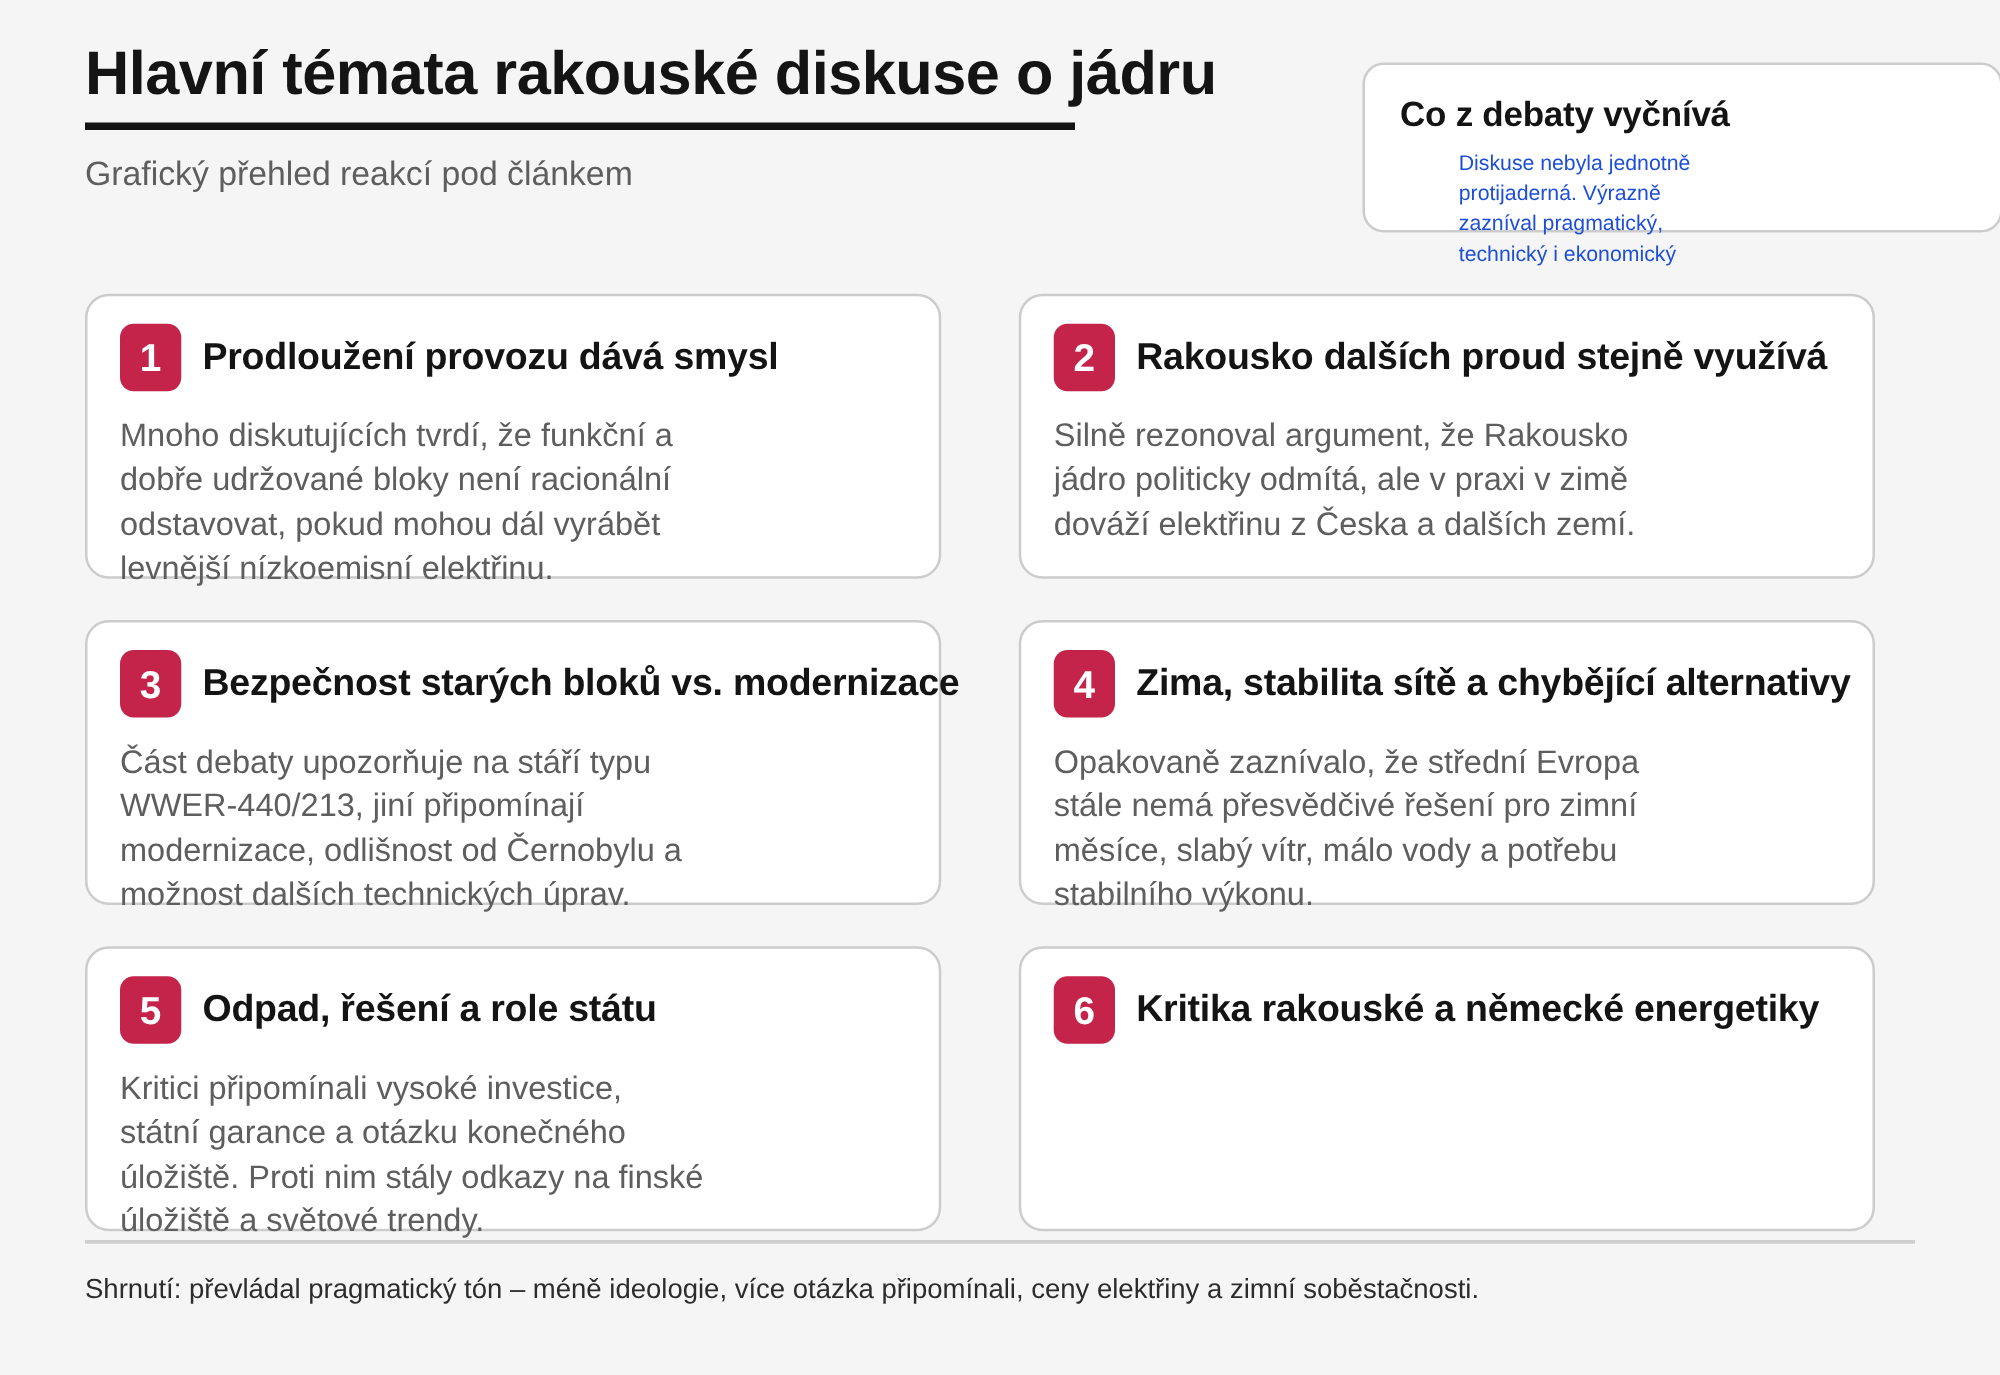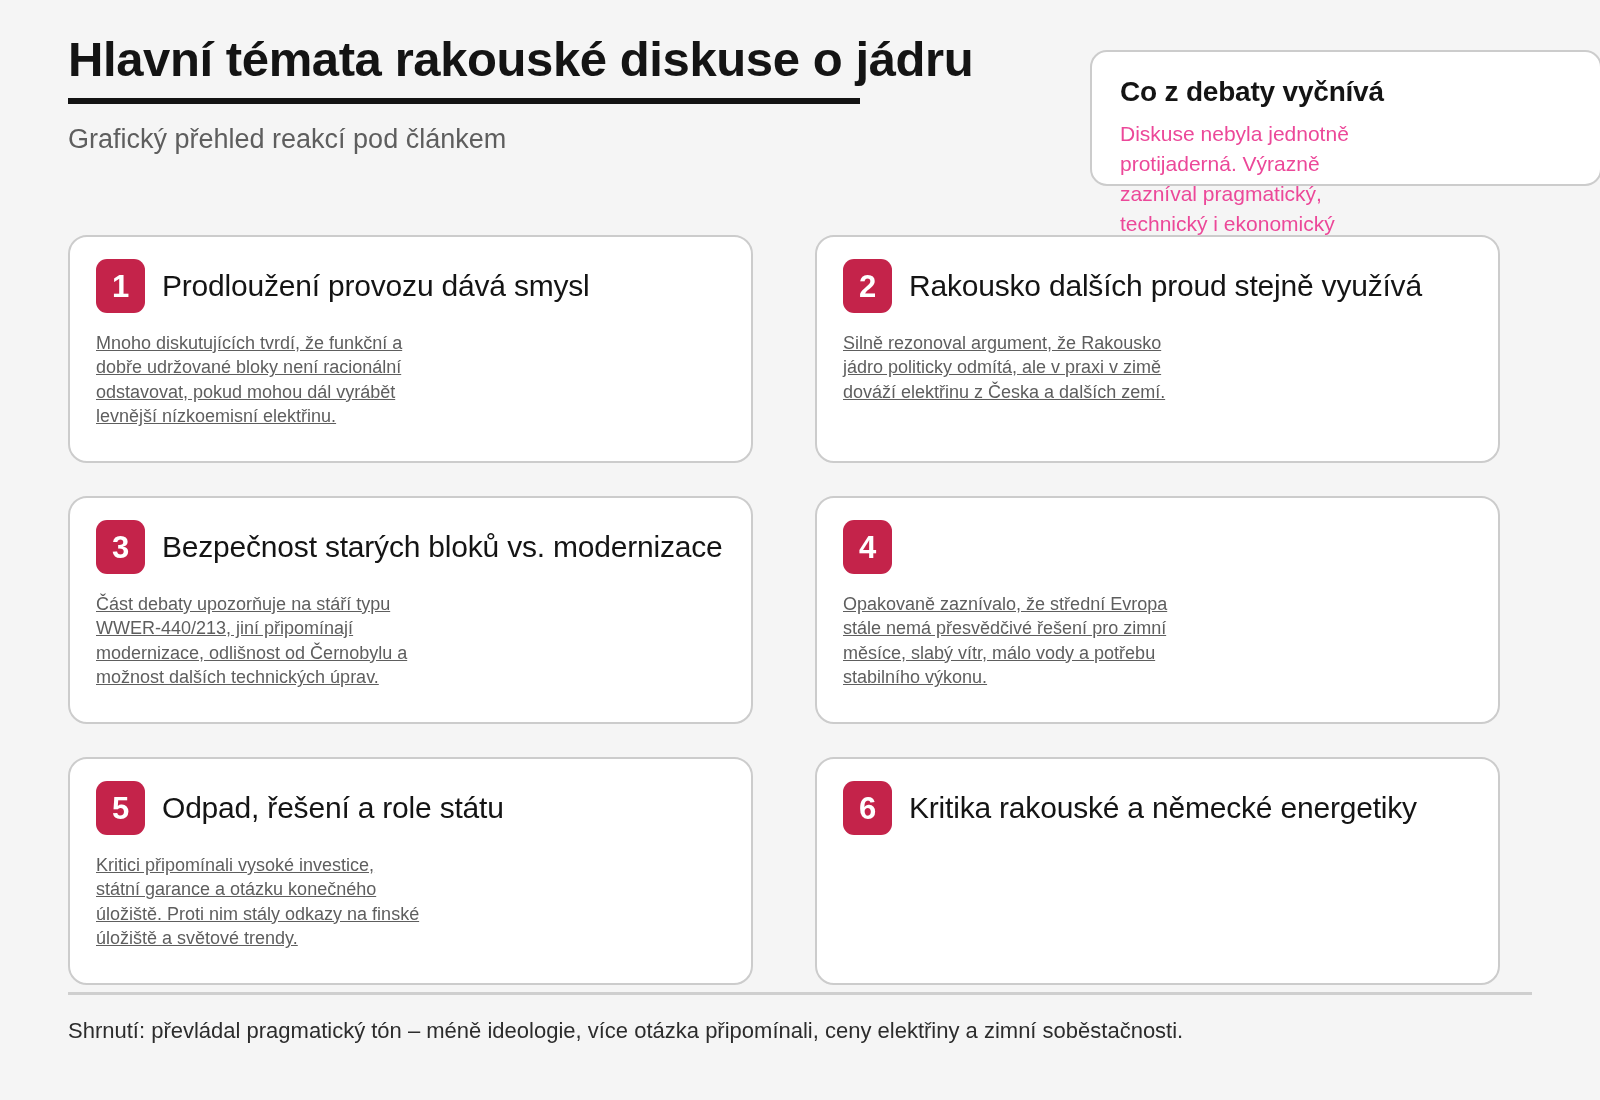--- a/index.html
+++ b/index.html
@@ -91,34 +91,33 @@
     color: #ffffff;
     font-size: 31px;
     font-weight: bold;
     display: flex;
     align-items: center;
     justify-content: center;
     line-height: 1;
   }
   .card-title {
     font-size: 30px;
-    font-weight: normal;
+    font-weight: bold;
     color: #141414;
     white-space: nowrap;
     line-height: 54px;
     letter-spacing: -0.2px;
     overflow: visible;
   }
   .card-body {
     margin-top: 16px;
-    font-size: 18px;
+    font-size: 26px;
     line-height: 1.36;
     color: #5e5e5e;
     white-space: pre-line;
-    text-decoration: underline;
   }
 
   
   .card.z1 { z-index: 3; }
   .card.z2 { z-index: 4; }
 
   
   .footer {
     position: absolute;
     left: 68px;
@@ -156,24 +155,25 @@
   .tooltip-title {
     font-size: 28px;
     font-weight: bold;
     color: #141414;
     white-space: nowrap;
     line-height: 1.15;
     letter-spacing: -0.2px;
   }
   .tooltip-text {
     margin-top: 11px;
-    font-size: 21px;
+    font-size: 17px;
     line-height: 1.42;
-    color: #ec4899;
+    color: #1d4ed8;
     white-space: pre-line;
+    margin-left: 47px;
   }
 </style>
 </head>
 <body>
 
 <div id="page">
 
   <div class="header">
     <h1 class="page-title">Hlavní témata rakouské diskuse o jádru</h1>
     <div class="title-rule"></div>
@@ -211,20 +211,21 @@
           <div class="card-title">Bezpečnost starých bloků vs. modernizace</div>
         </div>
         <div class="card-body">Část debaty upozorňuje na stáří typu
 WWER-440/213, jiní připomínají
 modernizace, odlišnost od Černobylu a
 možnost dalších technických úprav.</div>
       </div>
       <div class="card z2">
         <div class="card-head">
           <div class="badge">4</div>
+          <div class="card-title">Zima, stabilita sítě a chybějící alternativy</div>
         </div>
         <div class="card-body">Opakovaně zaznívalo, že střední Evropa
 stále nemá přesvědčivé řešení pro zimní
 měsíce, slabý vítr, málo vody a potřebu
 stabilního výkonu.</div>
       </div>
     </div>
 
     <div class="grid-row">
       <div class="card z1">

